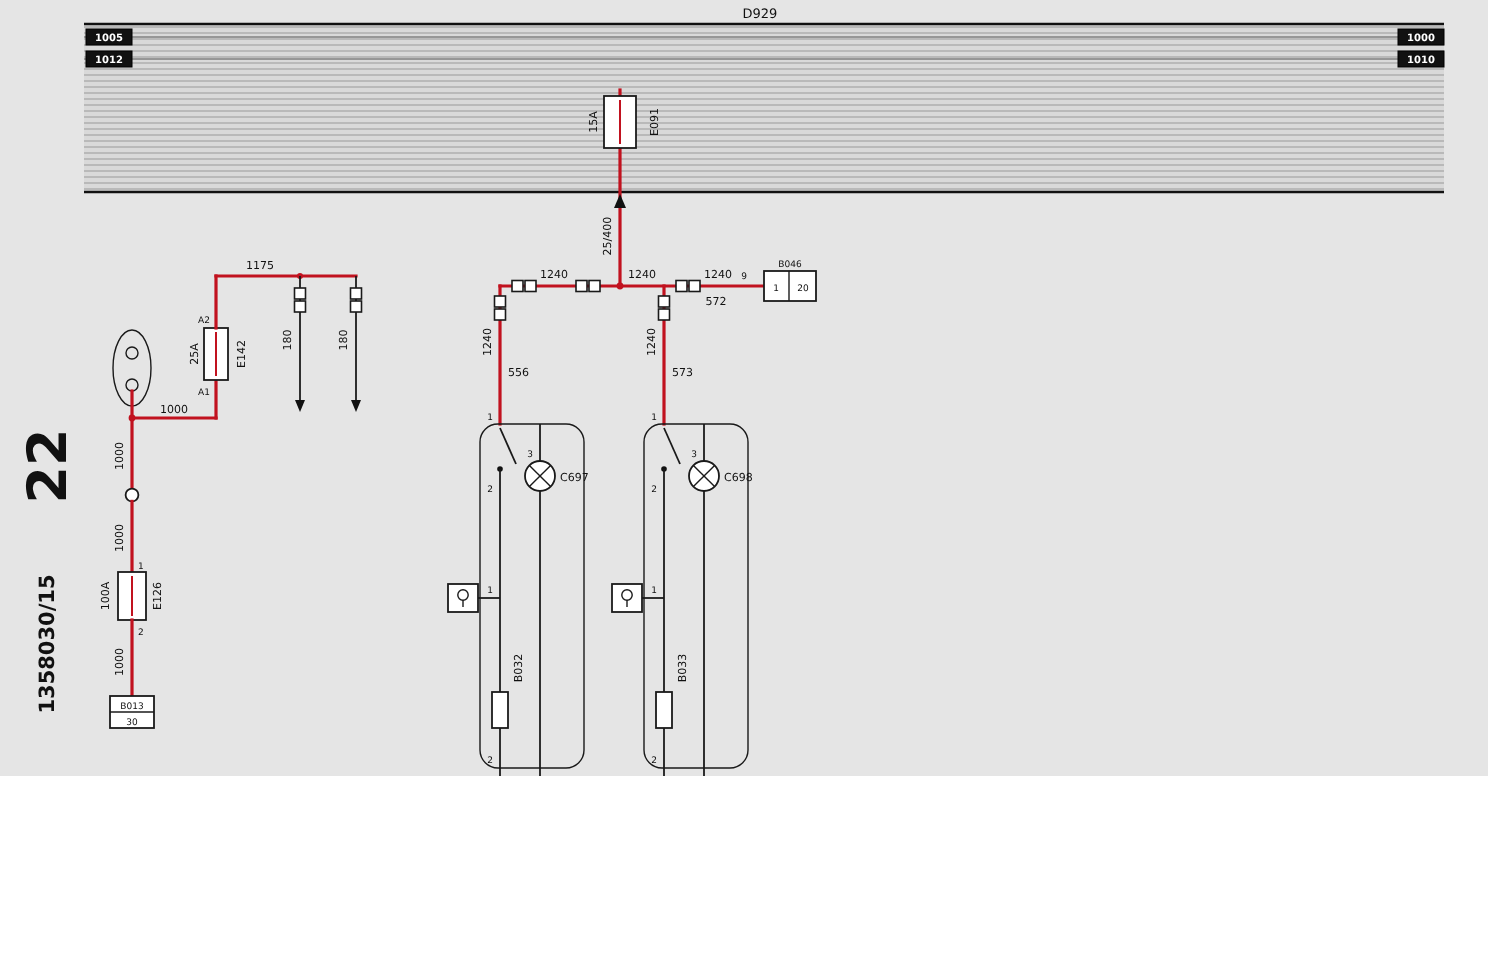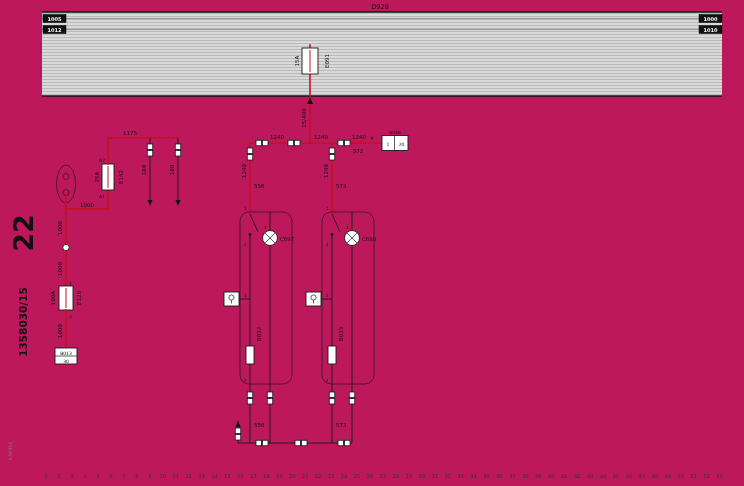--- a/index.html
+++ b/index.html
@@ -1,16 +1,16 @@
 <!DOCTYPE html>
 <html><head>
 <meta charset="utf-8">
 <style>
   html,body{margin:0;padding:0;background:#ffffff;}
-  .sheet{position:relative;width:744px;height:486px;background:#be185d;overflow:hidden;
+  .sheet{position:relative;width:744px;height:388px;background:#e5e5e5;overflow:hidden;
          font-family:"DejaVu Sans",sans-serif;}
   svg{position:absolute;left:0;top:0;}
   text{font-family:"DejaVu Sans",sans-serif;fill:#111;}
   .lbl{font-size:5.5px;}
   .pin{font-size:4.5px;}
   .tag{font-size:5px;fill:#ffffff;font-weight:bold;}
   .busname{font-size:6.5px;}
   .big{font-size:27px;font-weight:bold;}
   .draw{font-size:10.5px;font-weight:bold;}
   .tiny{font-size:4.5px;fill:#777;}

